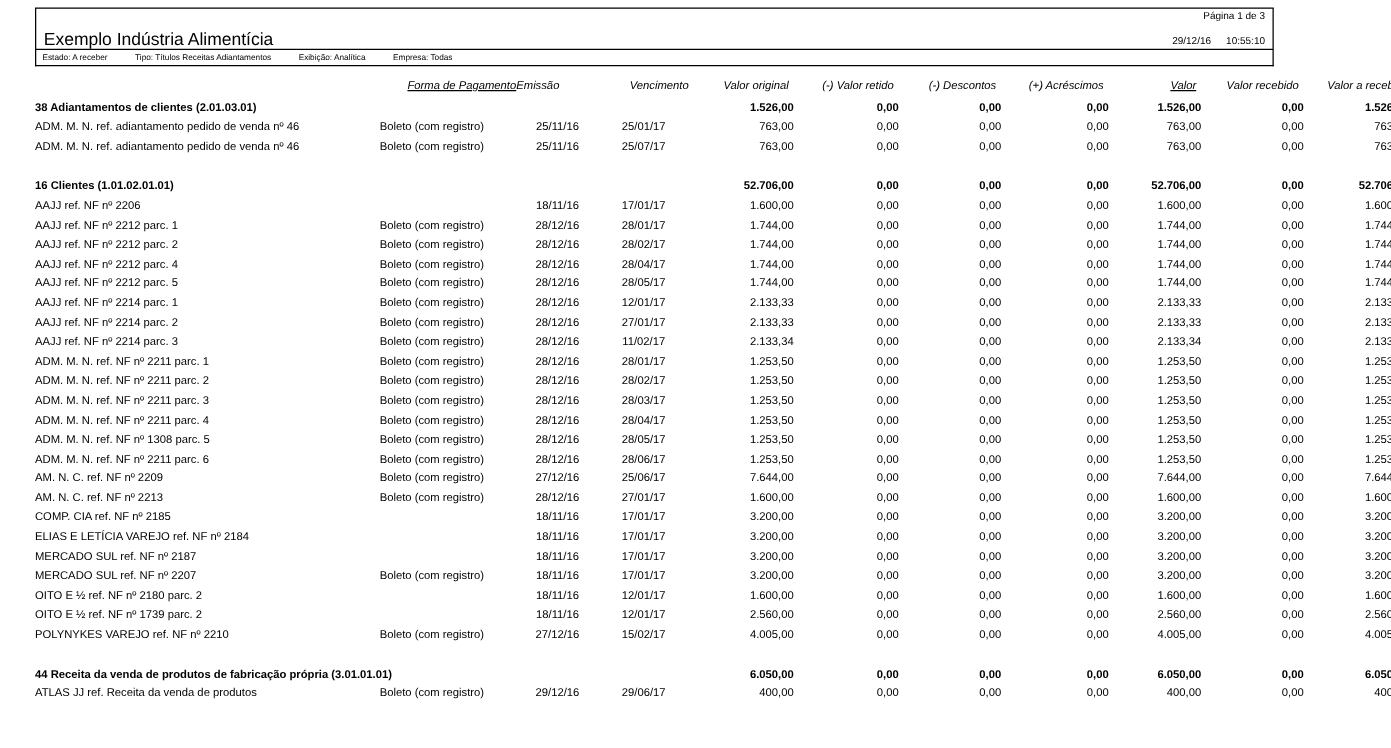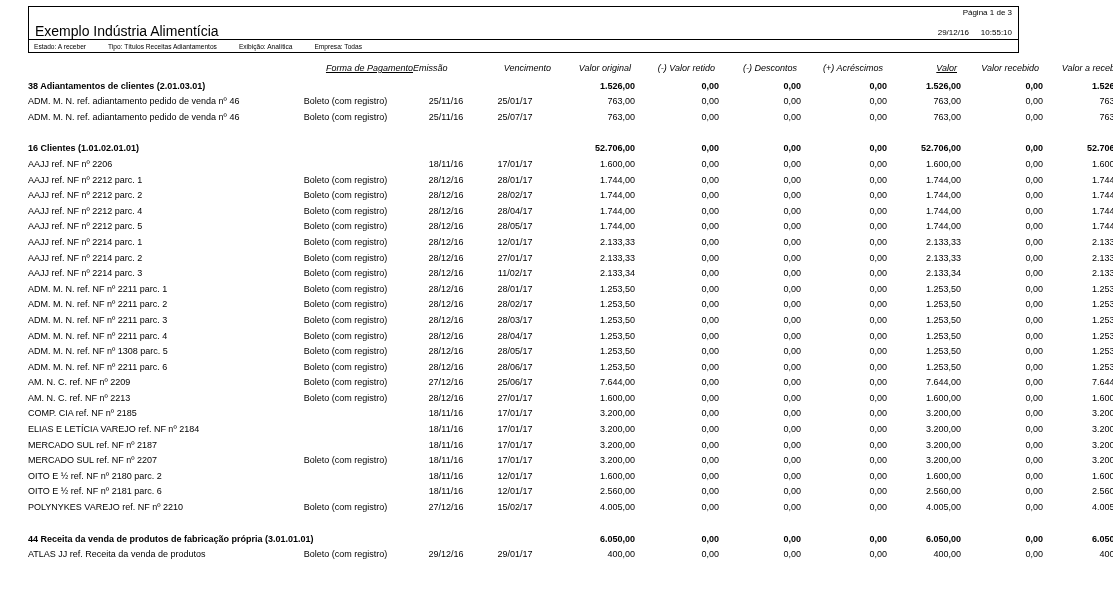--- a/index.html
+++ b/index.html
@@ -465,21 +465,21 @@
           <td class="c-date">12/01/17</td>
           <td class="c-num">1.600,00</td>
           <td class="c-num">0,00</td>
           <td class="c-num">0,00</td>
           <td class="c-num">0,00</td>
           <td class="c-num">1.600,00</td>
           <td class="c-num">0,00</td>
           <td class="c-num">1.600,00</td>
         </tr>
         <tr>
-          <td class="c-desc">OITO E ½ ref. NF nº 2181 parc. 6</td>
+          <td class="c-desc">OITO E ½ ref. NF nº 1739 parc. 2</td>
           <td class="c-forma"></td>
           <td class="c-date">18/11/16</td>
           <td class="c-date">12/01/17</td>
           <td class="c-num">2.560,00</td>
           <td class="c-num">0,00</td>
           <td class="c-num">0,00</td>
           <td class="c-num">0,00</td>
           <td class="c-num">2.560,00</td>
           <td class="c-num">0,00</td>
           <td class="c-num">2.560,00</td>
@@ -507,21 +507,21 @@
           <td class="c-num">0,00</td>
           <td class="c-num">0,00</td>
           <td class="c-num">6.050,00</td>
           <td class="c-num">0,00</td>
           <td class="c-num">6.050,00</td>
         </tr>
         <tr>
           <td class="c-desc">ATLAS JJ ref. Receita da venda de produtos</td>
           <td class="c-forma">Boleto (com registro)</td>
           <td class="c-date">29/12/16</td>
-          <td class="c-date">29/01/17</td>
+          <td class="c-date">29/06/17</td>
           <td class="c-num">400,00</td>
           <td class="c-num">0,00</td>
           <td class="c-num">0,00</td>
           <td class="c-num">0,00</td>
           <td class="c-num">400,00</td>
           <td class="c-num">0,00</td>
           <td class="c-num">400,00</td>
         </tr>
       </tbody>
   </table>

